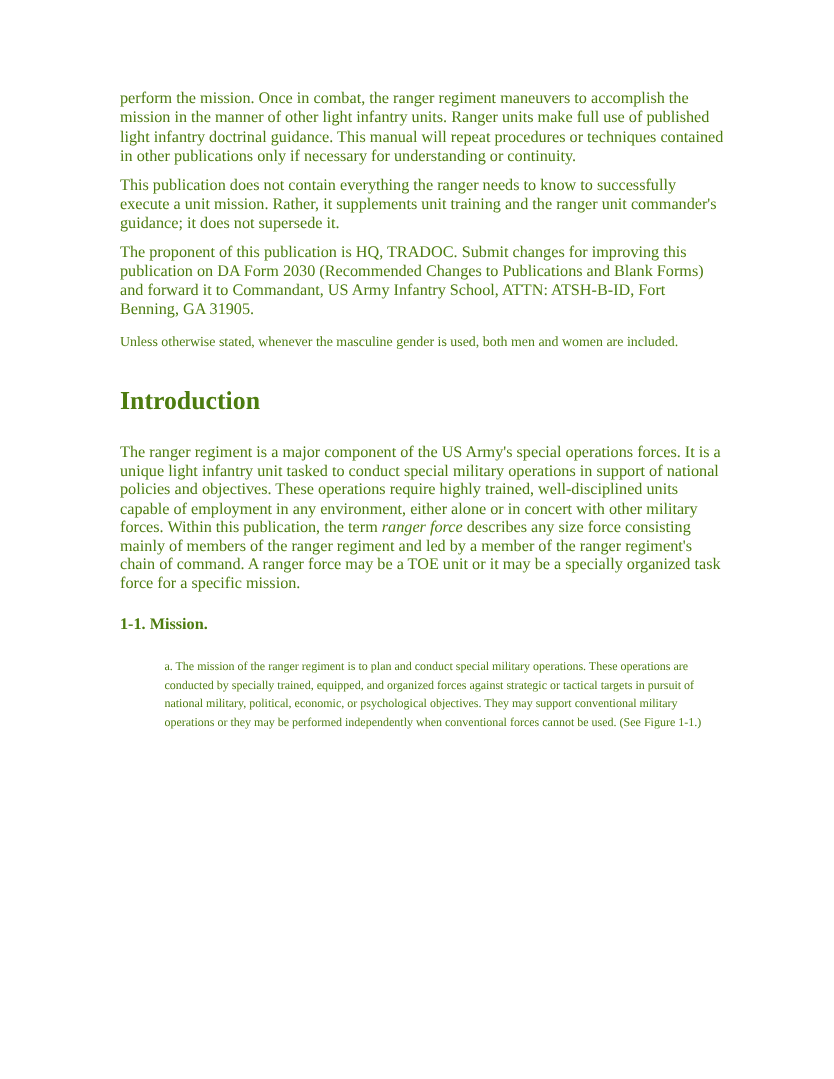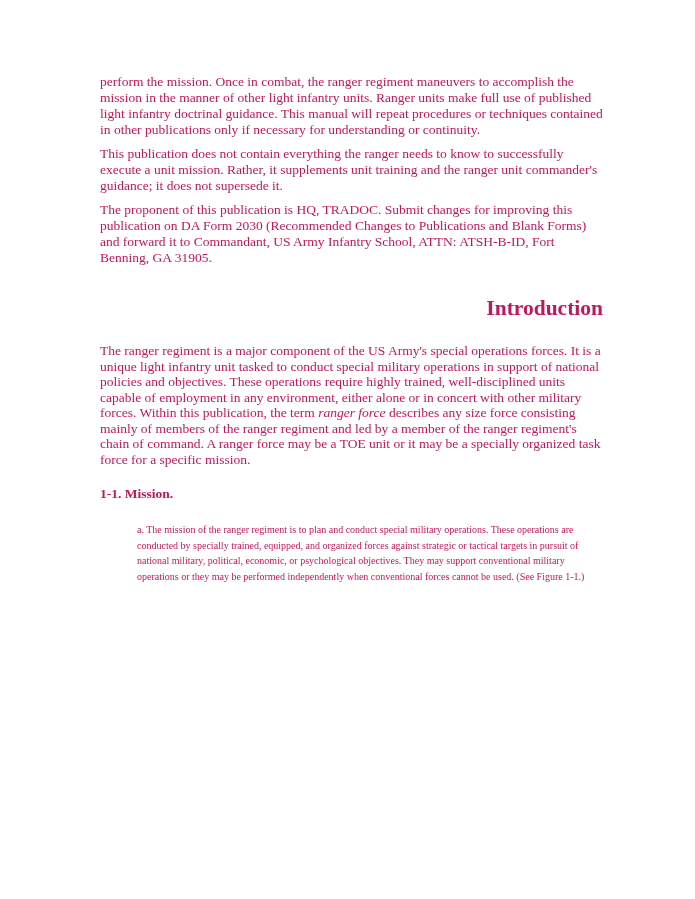--- a/index.html
+++ b/index.html
@@ -6,21 +6,21 @@
     margin: 0;
     padding: 0;
     background: #ffffff;
   }
   .page {
     position: relative;
     width: 695px;
     height: 690px;
     background: #ffffff;
     font-family: "Liberation Serif", serif;
-    color: #be185d;
+    color: #4d7c0f;
     overflow: hidden;
   }
   .content {
     position: absolute;
     left: 100px;
     top: 74px;
     width: 503px;
   }
   .body-para {
     font-size: 13.5px;
@@ -39,21 +39,21 @@
   .chapter-heading {
     font-size: 14.5px;
     font-weight: bold;
     text-align: center;
     margin: 38px 0 0 0;
     letter-spacing: 0.3px;
   }
   .chapter-title {
     font-size: 21.5px;
     font-weight: bold;
-    text-align: right;
+    text-align: left;
     margin: 30px 0 0 0;
   }
   .intro-para {
     font-size: 13.5px;
     line-height: 15.5px;
     margin: 22px 0 10px 0;
   }
   .intro-para em {
     font-style: italic;
   }
@@ -75,20 +75,21 @@
 
 <div class="page">
   <div class="content">
 
     <p class="body-para">perform the mission. Once in combat, the ranger regiment maneuvers to accomplish the mission in the manner of other light infantry units. Ranger units make full use of published light infantry doctrinal guidance. This manual will repeat procedures or techniques contained in other publications only if necessary for understanding or continuity.</p>
 
     <p class="body-para para-gap">This publication does not contain everything the ranger needs to know to successfully execute a unit mission. Rather, it supplements unit training and the ranger unit commander's guidance; it does not supersede it.</p>
 
     <p class="body-para para-gap">The proponent of this publication is HQ, TRADOC. Submit changes for improving this publication on DA Form 2030 (Recommended Changes to Publications and Blank Forms) and forward it to Commandant, US Army Infantry School, ATTN: ATSH-B-ID, Fort Benning, GA 31905.</p>
 
+    <p class="note">Unless otherwise stated, whenever the masculine gender is used, both men and women are included.</p>
 
 
     <h1 class="chapter-title">Introduction</h1>
 
     <p class="intro-para"><span>The ranger regiment is a major component of the US Army's special operations forces. It is a unique light infantry unit tasked to conduct special military operations in support of national policies and objectives. These operations require highly trained, well-disciplined units capable of employment in any environment, either alone or in concert with other military forces. Within this publication, the term </span><em>ranger force</em><span> describes any size force consisting mainly of members of the ranger regiment and led by a member of the ranger regiment's chain of command. A ranger force may be a TOE unit or it may be a specially organized task force for a specific mission.</span></p>
 
     <h3 class="section-heading">1-1. Mission.</h3>
 
     <p class="indented-para">a. The mission of the ranger regiment is to plan and conduct special military operations. These operations are conducted by specially trained, equipped, and organized forces against strategic or tactical targets in pursuit of national military, political, economic, or psychological objectives. They may support conventional military operations or they may be performed independently when conventional forces cannot be used. (See Figure 1-1.)</p>
 

